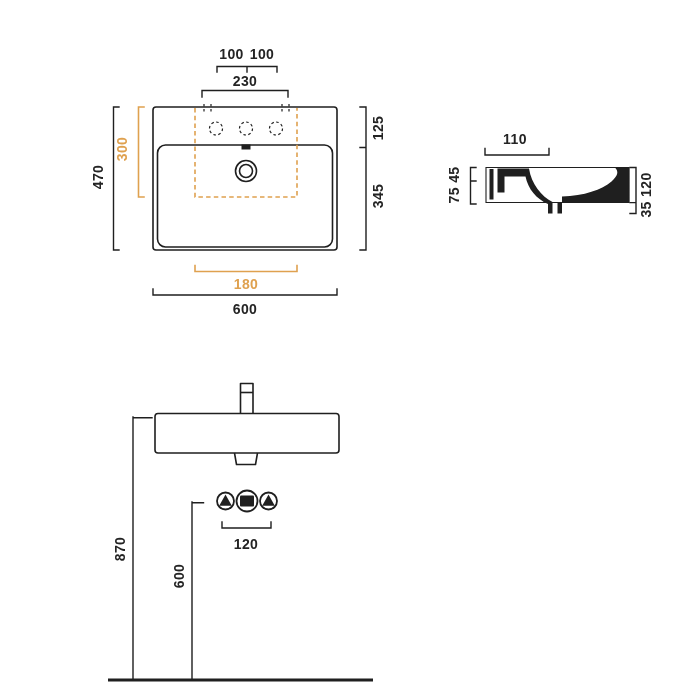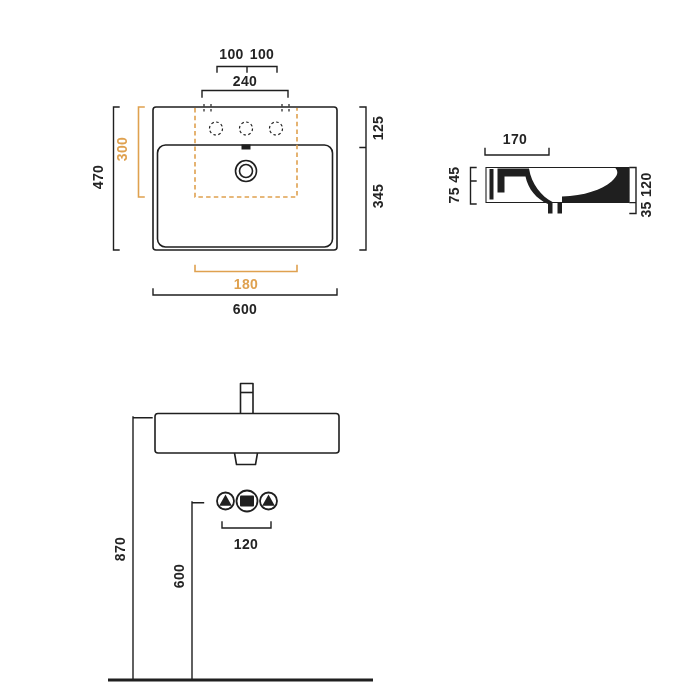--- a/index.html
+++ b/index.html
@@ -131,29 +131,29 @@
         <path class="dim" d="M133,417 V679.5 M133,417.8 H152"></path>
         <path class="dim" d="M192,502 V679.5 M192,502.8 H203.5"></path>
       </g>
 
       <path class="floor" d="M108,680 H373"></path>
     </g>
   </svg>
 
   <div class="lbl" style="left:231.5px;top:54px">100</div>
   <div class="lbl" style="left:262px;top:54px">100</div>
-  <div class="lbl" style="left:245px;top:81px">240</div>
+  <div class="lbl" style="left:245px;top:81px">230</div>
   <div class="lbl rot" style="left:98px;top:177px">470</div>
   <div class="lbl rot orange" style="left:122px;top:149px">300</div>
   <div class="lbl rot" style="left:377.5px;top:127.5px">125</div>
   <div class="lbl rot" style="left:377.5px;top:196px">345</div>
   <div class="lbl orange" style="left:246px;top:283.5px">180</div>
   <div class="lbl" style="left:245px;top:308.5px">600</div>
 
-  <div class="lbl" style="left:515px;top:139px">170</div>
+  <div class="lbl" style="left:515px;top:139px">110</div>
   <div class="lbl rot" style="left:454px;top:184.5px">75 45</div>
   <div class="lbl rot" style="left:646px;top:195px">35 120</div>
 
   <div class="lbl rot" style="left:120px;top:549px">870</div>
   <div class="lbl rot" style="left:179px;top:576px">600</div>
   <div class="lbl" style="left:246px;top:543.5px">120</div>
 
 </div>
 
 </body></html>

